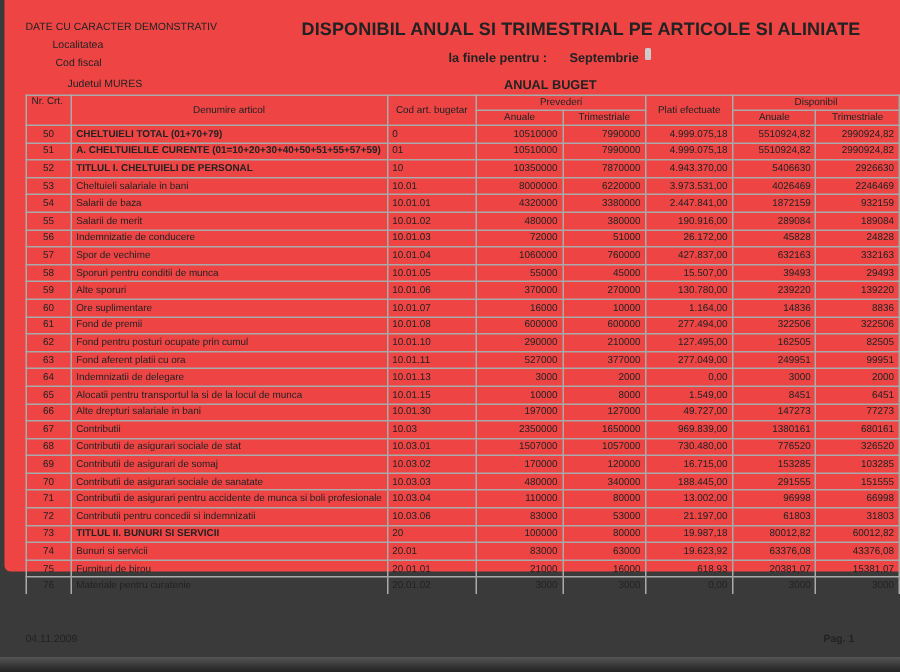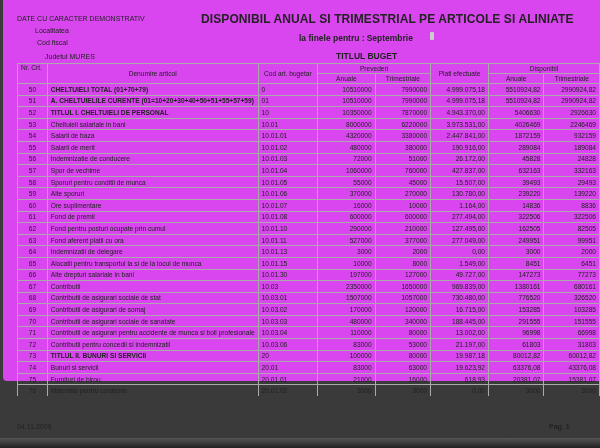--- a/index.html
+++ b/index.html
@@ -2,32 +2,32 @@
 <html><head>
 <meta charset="utf-8">
 <style>
   html, body { margin:0; padding:0; }
   body {
     width:600px; height:448px; background:#3a3a3a; overflow:hidden;
     font-family:"Liberation Sans", sans-serif; color:#222;
   }
   .page {
     position:absolute; left:3px; top:0; width:597px; height:381px;
-    background:#d946ef; border-bottom-left-radius:4px;
+    background:#ef4444; border-bottom-left-radius:4px;
   }
   .hdr-left { position:absolute; left:14px; top:13px; font-size:7px; }
   .hdr-left div { line-height:12px; }
   .loc { padding-left:18px; }
   .cf { padding-left:20px; }
   .jud { padding-left:28px; margin-top:2px; }
   .title {
     position:absolute; left:198px; top:12px; font-size:12px; font-weight:bold; letter-spacing:0.1px;
   }
   .sub1 { position:absolute; left:296px; top:33px; font-size:8.5px; font-weight:bold; }
-  .sub1 .month { margin-left:2px;text-align:center; }
+  .sub1 .month { margin-left:15px;text-align:center; }
   .sub2 { position:absolute; left:333px; top:51px; font-size:8.5px; font-weight:bold; }
   .pencil { position:absolute; left:427px; top:32px; width:4px; height:8px; background:#ccc; border-radius:1px; }
 
   table {
     position:absolute; left:14px; top:63px; border-collapse:collapse;
     font-size:6.6px; table-layout:fixed;
   }
   th, td { border:1px solid #aaa; padding:0 3px; height:10.6px; white-space:nowrap; overflow:hidden; }
   th { font-weight:normal; font-size:6.6px; }
   th.nr { vertical-align:top; text-align:left; height:11px; }
@@ -48,21 +48,21 @@
     <div>DATE CU CARACTER DEMONSTRATIV</div>
     <div class="loc">Localitatea</div>
     <div class="cf">Cod fiscal</div>
     <div class="jud">Judetul MURES</div>
   </div>
   <div class="title">DISPONIBIL ANUAL SI TRIMESTRIAL  PE ARTICOLE SI  ALINIATE</div>
   <div class="sub1">
     <span>la finele pentru :</span><span class="month">Septembrie</span>
   </div>
   <div class="pencil"></div>
-  <div class="sub2">TITLUL BUGET</div>
+  <div class="sub2">ANUAL BUGET</div>
 
   <table>
     <colgroup>
       <col style="width:30px">
         <col style="width:199px">
         <col style="width:60px">
       <col style="width:60px">
         <col style="width:57px">
         <col style="width:59px">
       <col style="width:57px">

